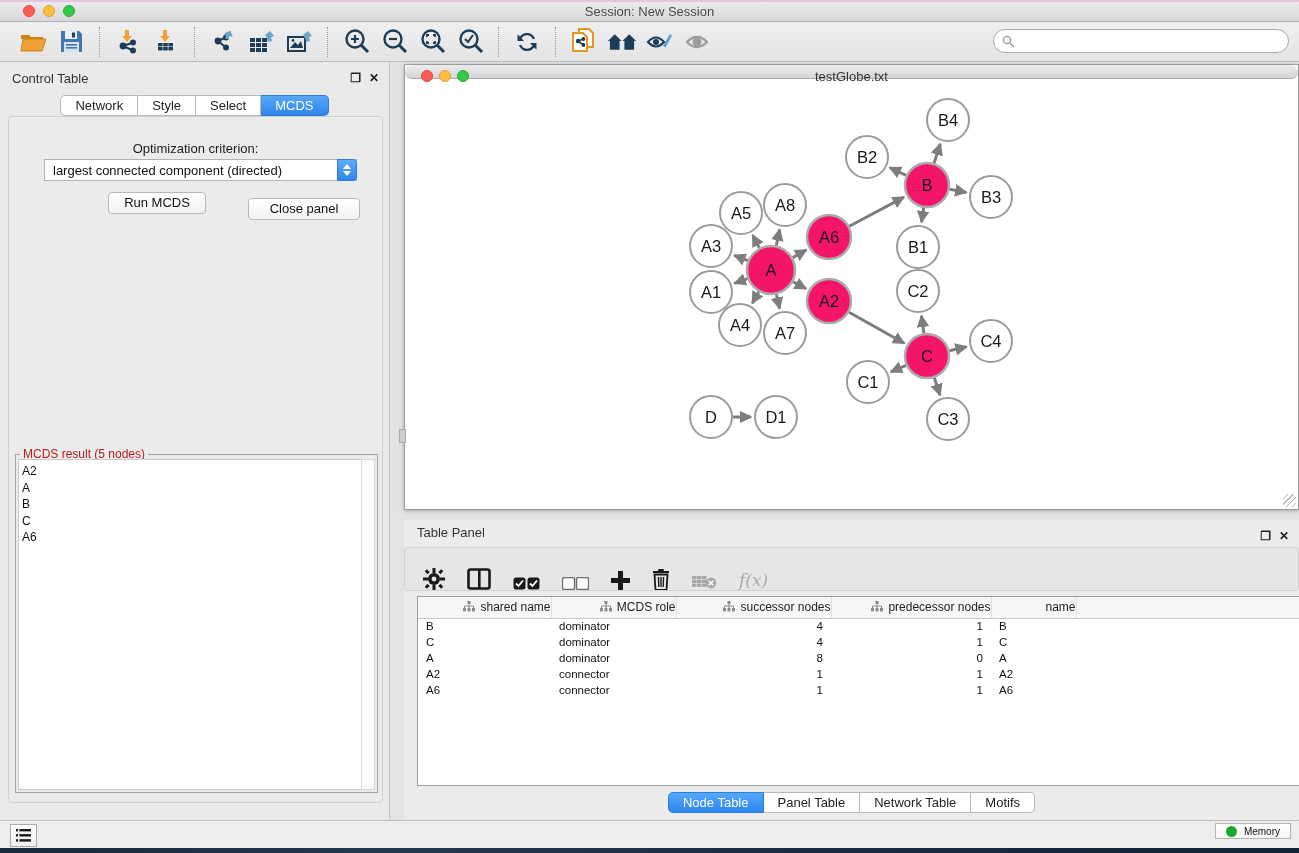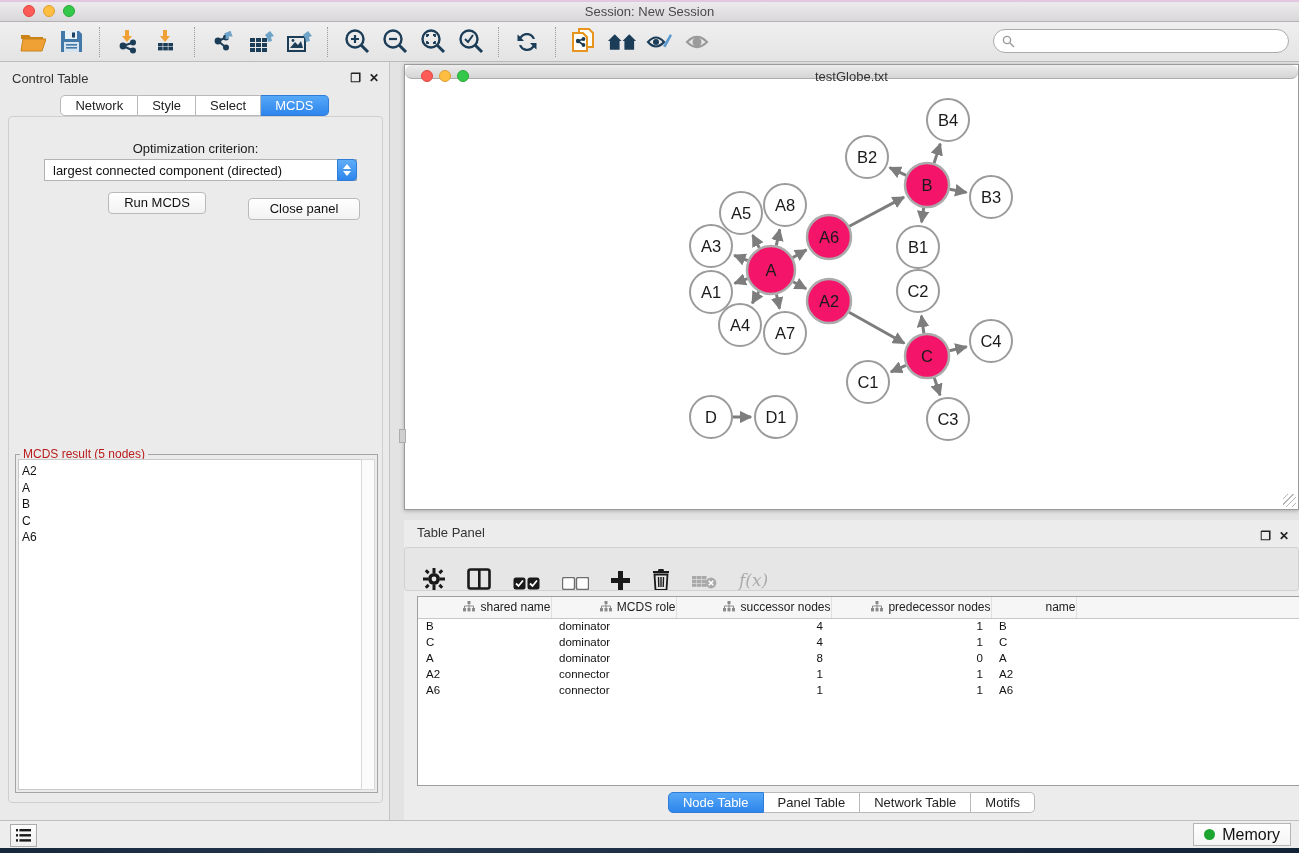--- a/index.html
+++ b/index.html
@@ -89,22 +89,22 @@
     font-weight:normal; font-size:12px; color:#222; height:21px; text-align:right; white-space:nowrap; overflow:hidden; }
   .node-table thead th:last-child { border-right:none; }
   .th-inner { display:inline-flex; align-items:center; gap:5px; }
   .node-table td { font-size:11.5px; color:#111; height:16px; padding:0 8px; white-space:nowrap; overflow:hidden; }
   .tab-strip-bottom { position:absolute; left:0; top:272px; width:100%; display:flex; justify-content:center; }
 
   
   .statusbar { position:absolute; left:0; top:820px; width:1299px; height:28px; background:#EDEDED; border-top:1px solid #BFBFBF; }
   .list-btn { position:absolute; left:10px; top:3px; width:27px; height:23px; background:linear-gradient(#FDFDFD,#EFEFEF);
     border:1px solid #ABABAB; display:flex; align-items:center; justify-content:center; cursor:default; }
-  .memory-btn { position:absolute; right:8px; top:2px; height:23px; background:linear-gradient(#FFFFFF,#F4F4F4);
-    border:1px solid #B5B5B5; display:flex; align-items:center; padding:0 10px; font-size:16px; color:#111; cursor:default; }
+  .memory-btn { position:absolute; right:8px; top:2px; height:16px; background:linear-gradient(#FFFFFF,#F4F4F4);
+    border:1px solid #B5B5B5; display:flex; align-items:center; padding:0 10px; font-size:10px; color:#111; cursor:default; }
   .mem-dot { width:11px; height:11px; border-radius:50%; background:#1EA531; margin-right:7px; }
   .desktop-strip { position:absolute; left:0; top:848px; width:1299px; height:5px;
     background:linear-gradient(90deg,#16283C,#24384E 30%,#1A2C42 60%,#122338); }
   svg { display:block; }
 </style>
 </head>
 <body>
 
 <div class="titlebar">
   <span class="traffic t-red"></span>

